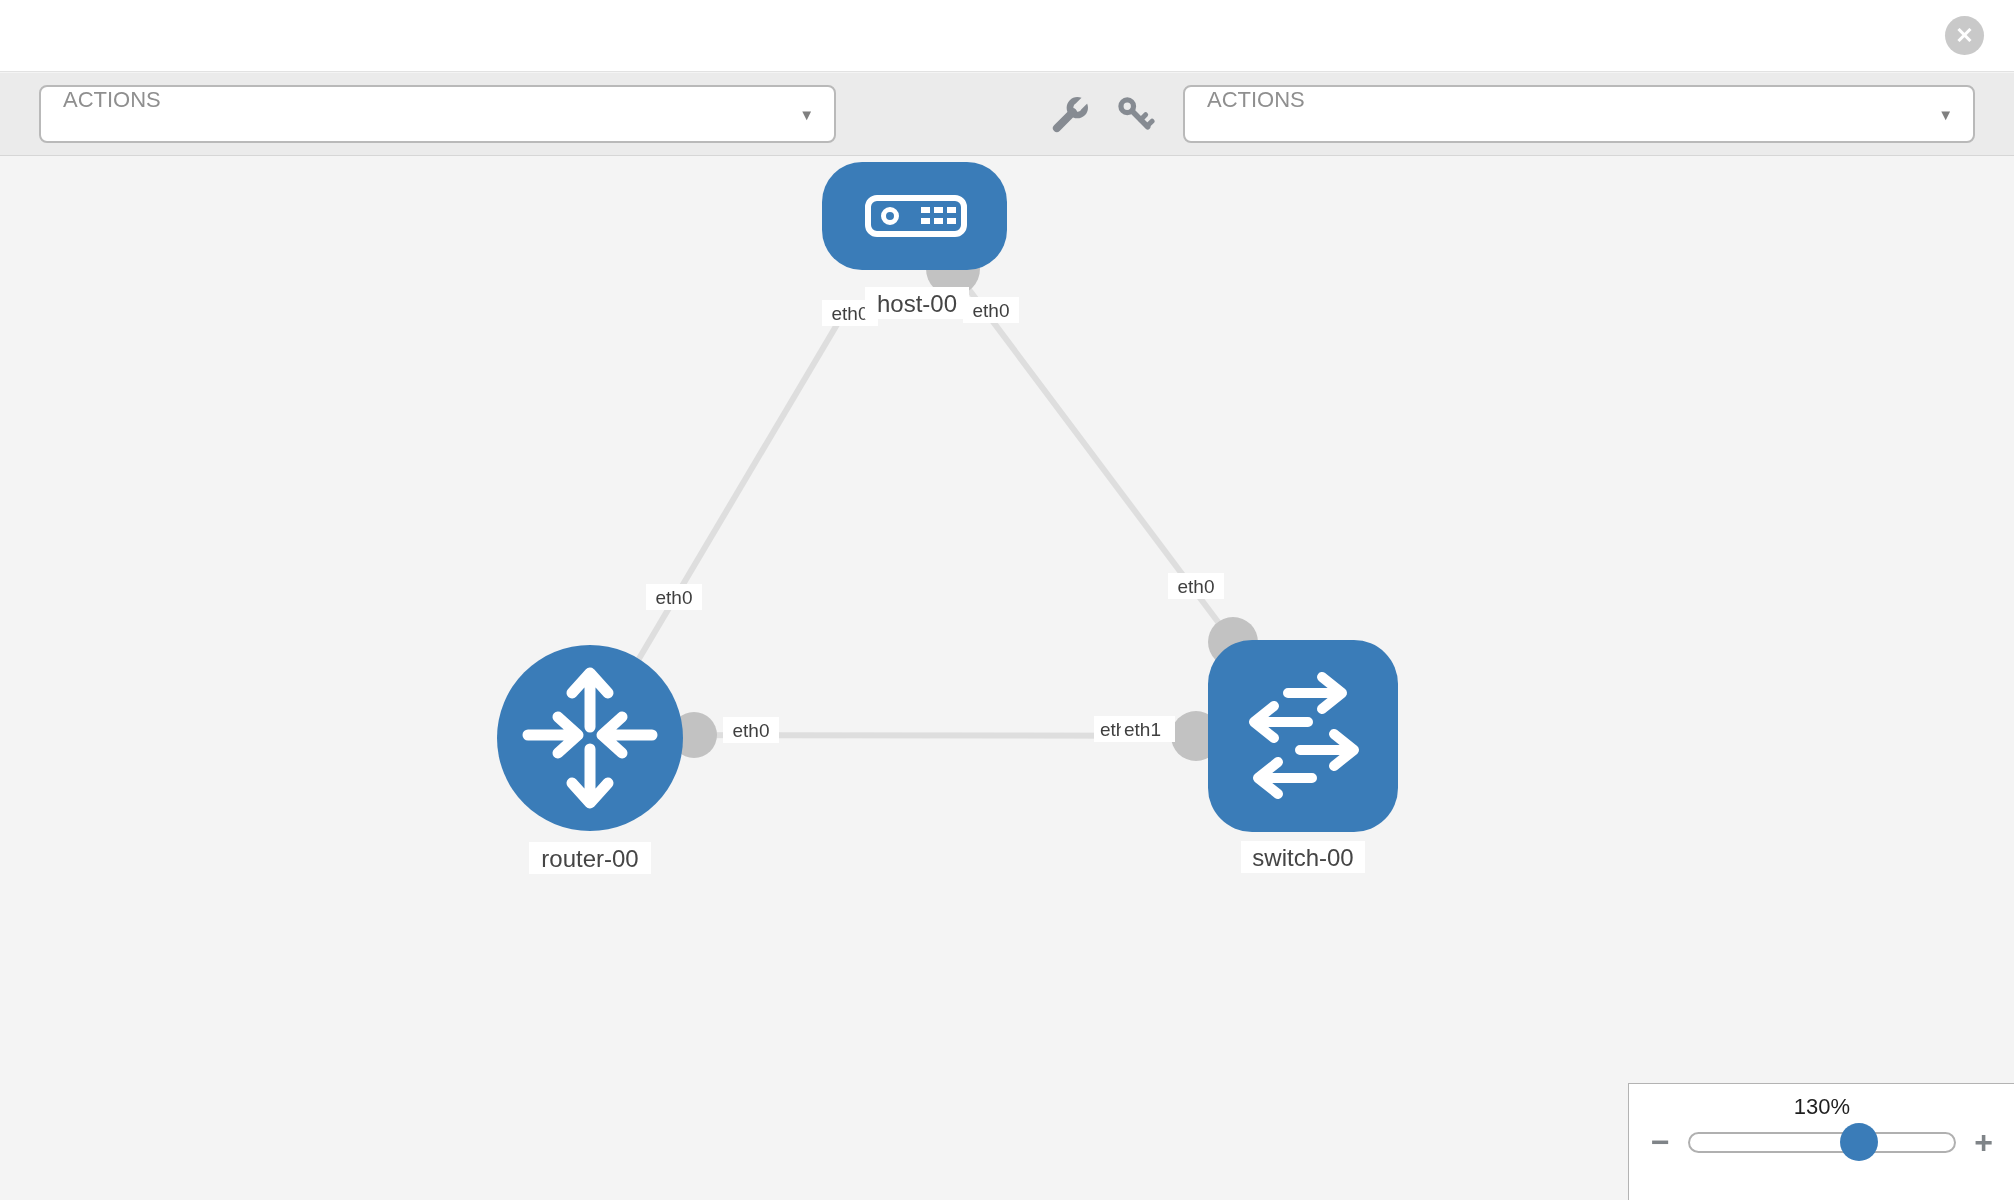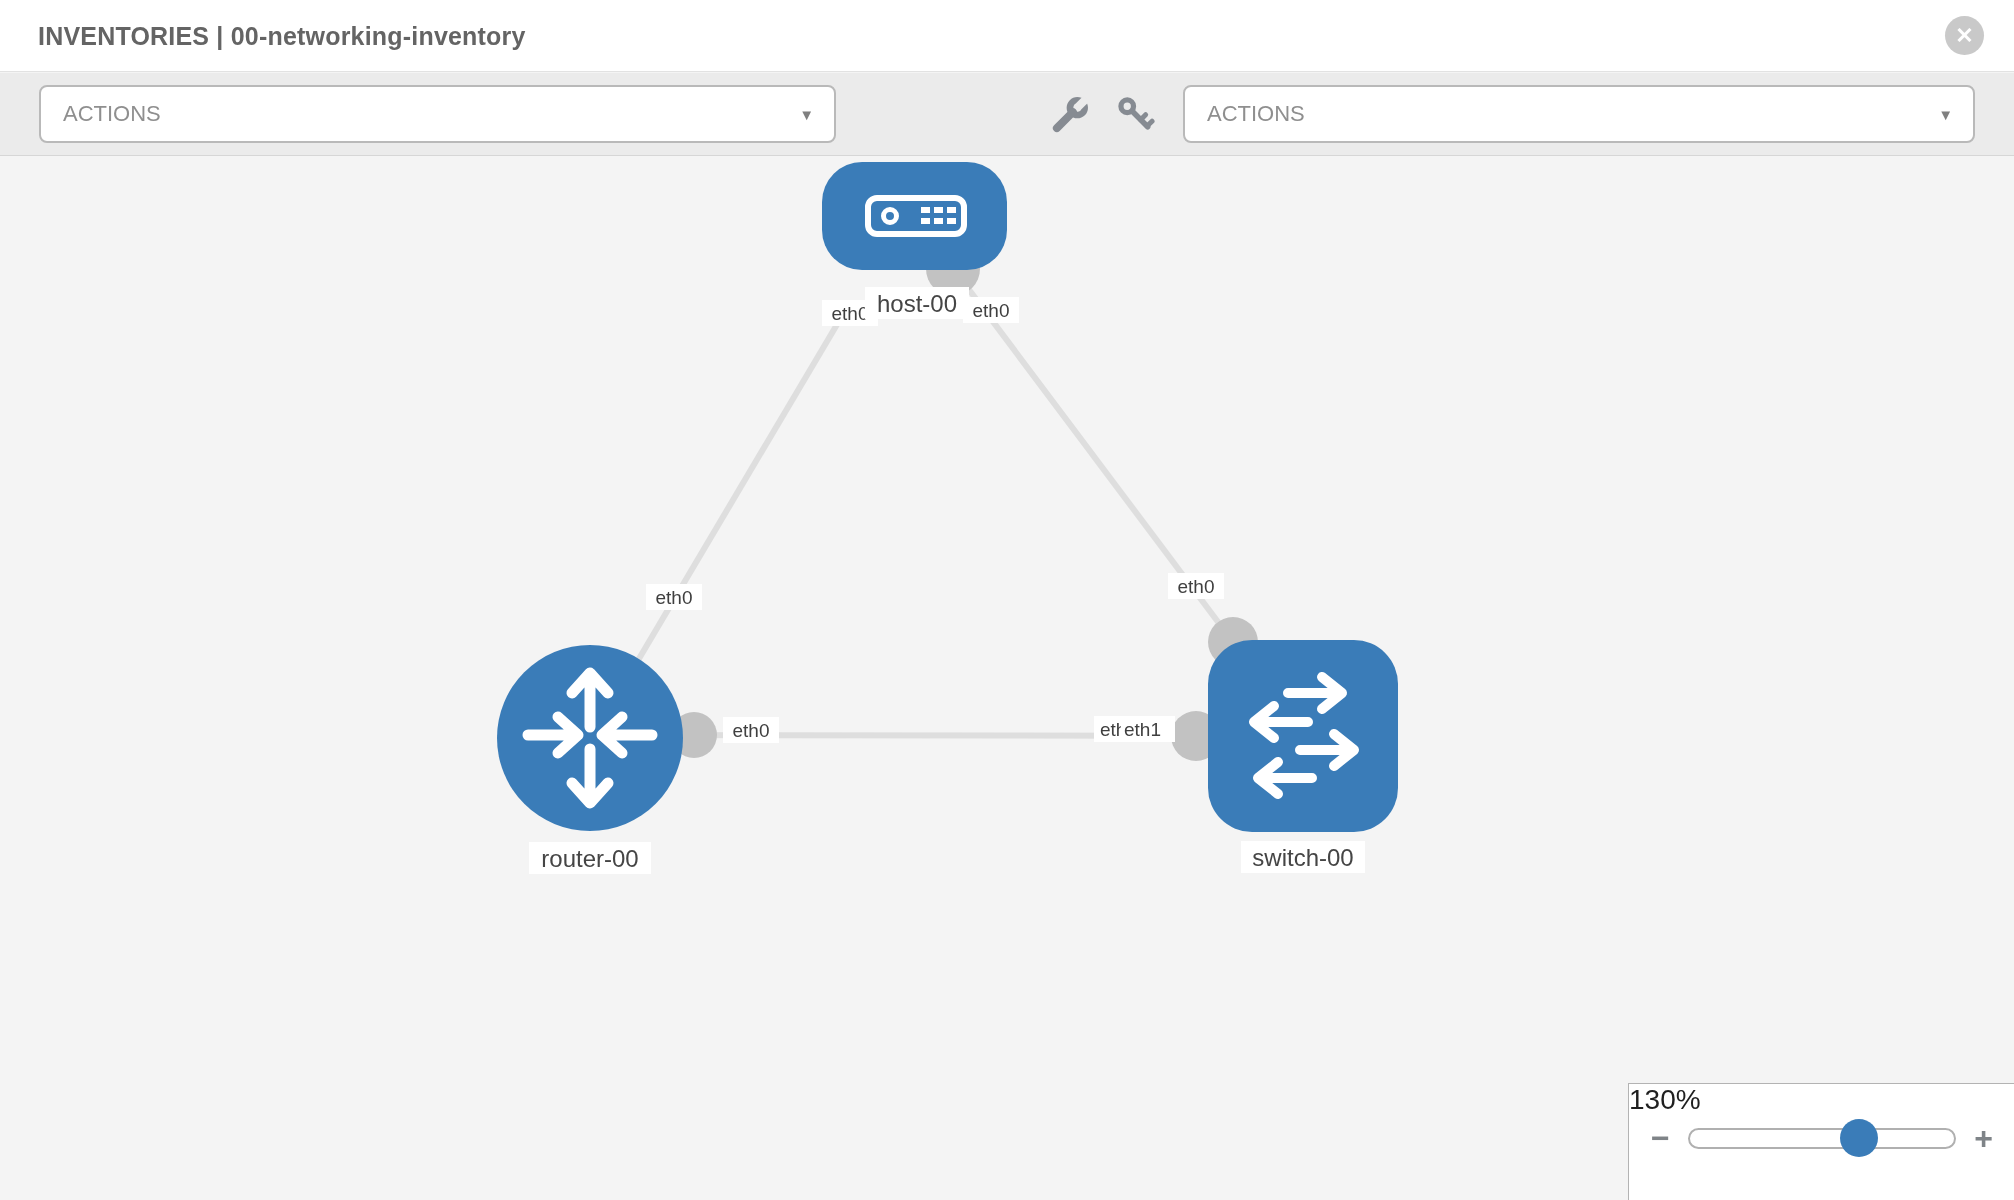--- a/index.html
+++ b/index.html
@@ -15,60 +15,59 @@
     color:#646464; letter-spacing:0.2px; }
   .close-btn { position:absolute; right:30px; top:16px; width:39px; height:39px;
     border-radius:50%; background:#c9c9c9; color:#ffffff; display:flex;
     align-items:center; justify-content:center; font-size:22px; font-weight:bold;
     cursor:pointer; }
 
   
   .toolbar { position:absolute; left:0; top:73px; width:2014px; height:83px;
     background:#ebebeb; border-bottom:1px solid #d6d6d6; }
   .dd { position:absolute; top:12px; height:58px; background:#ffffff;
-    border:2px solid #b9b9b9; border-radius:8px; display:flex; align-items:center;
+    border:2px solid #b9b9b9; border-radius:8px; display:flex; 
     padding-left:22px; font-size:22px; color:#8f8f8f; }
   .dd-actions { left:39px; width:797px; }
   .dd-search { left:1183px; width:792px; }
   .dd-caret { position:absolute; right:20px; top:50%; transform:translateY(-50%);
     font-size:15px; color:#808080; }
   .tool-icon { position:absolute; top:21px; width:42px; height:42px;
     display:flex; align-items:center; justify-content:center; cursor:pointer; }
   .tool-wrench { left:1049px; }
   .tool-key { left:1115px; }
 
   
   .canvas { position:absolute; left:0; top:157px; width:1674px; height:1043px;
     background:#f4f4f4; }
   .topo-svg { position:absolute; left:0; top:0; }
   .node-label-text { font-size:24px; fill:#454545; }
   .if-label-text { font-size:19px; fill:#3f3f3f; }
 
   
   .zoom-panel { position:absolute; left:1628px; top:1083px; width:400px; height:130px;
     background:#ffffff; border:1px solid #b3b3b3; }
-  .zoom-percent { text-align:left; width:386px;
-    font-size:28px; color:#1f1f1f; }
+  .zoom-percent { margin-top:10px; text-align:center; width:386px;
+    font-size:22px; color:#1f1f1f; }
   .zoom-row { display:flex; align-items:center; width:386px; padding:0 22px;
     margin-top:6px; }
   .zoom-minus, .zoom-plus { font-size:32px; font-weight:bold; color:#7f8488;
     line-height:32px; cursor:pointer; }
   .zoom-track { flex:1; height:21px; border:2px solid #b0b0b0; border-radius:11px;
     background:#ffffff; margin:0 18px; position:relative; cursor:pointer; }
   .zoom-thumb { position:absolute; left:64%; top:50%;
     transform:translate(-50%,-50%); width:38px; height:38px; border-radius:50%;
     background:#3a7cb8; cursor:grab; }
 </style>
 </head>
 <body>
 
 <div class="page">
 
   <div class="header">
-    <div class="header-title">INVENTORIES | 00-networking-inventory</div>
     <div class="close-btn">
       <span>✕</span>
     </div>
   </div>
 
   <div class="toolbar">
     <div class="dd dd-actions">
       <span>ACTIONS</span>
       <span class="dd-caret">▼</span>
     </div>

